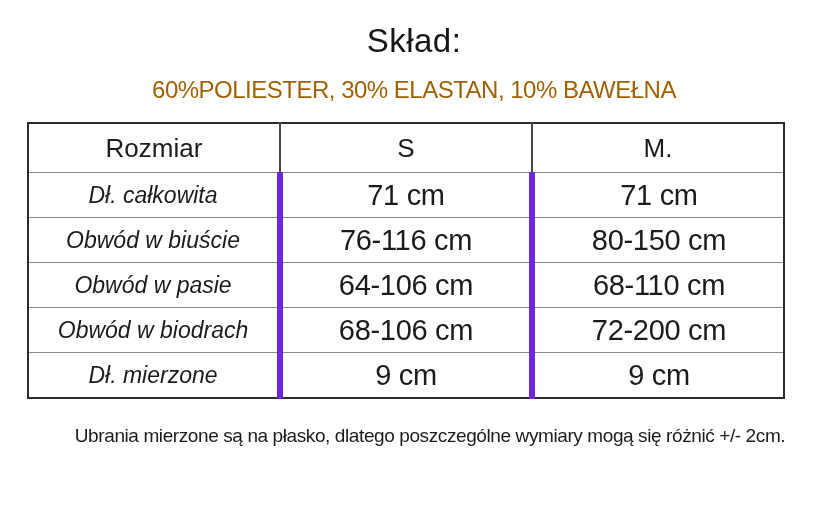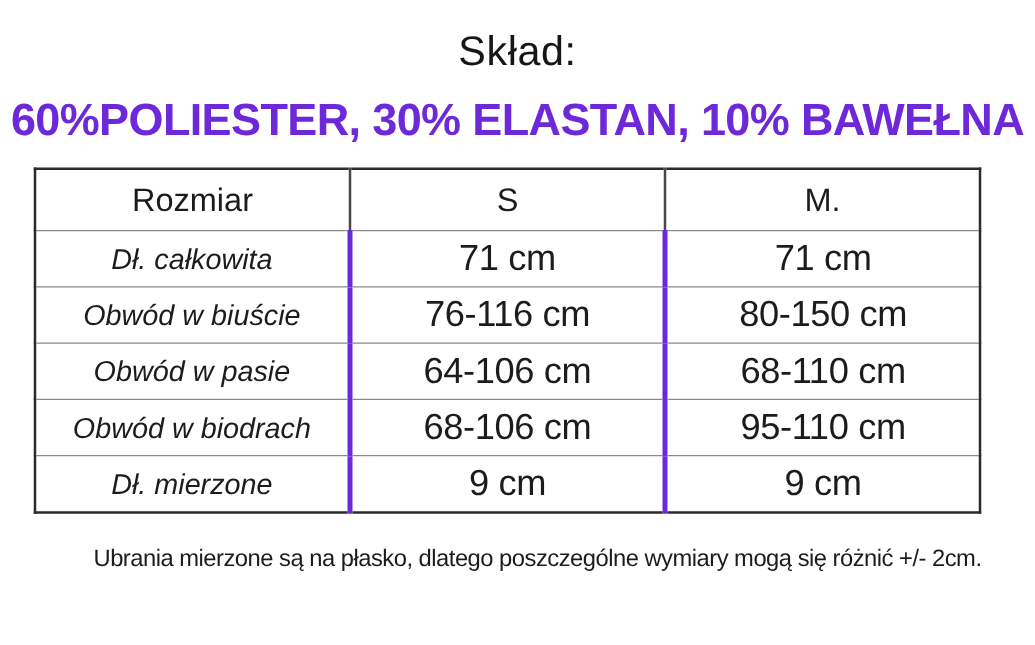--- a/index.html
+++ b/index.html
@@ -18,26 +18,25 @@
     margin-top: 24px;
     text-align: center;
     font-size: 33px;
     line-height: 1;
     letter-spacing: 0.5px;
     color: #161616;
   }
   .subtitle {
     margin-top: 21px;
     text-align: center;
-    font-size: 36px;
+    font-size: 24px;
     line-height: 1;
     letter-spacing: -0.5px;
     white-space: nowrap;
-    color: #6d28d9;
-    font-weight: bold;
+    color: #a16207;
   }
   table.size-table {
     margin: 20px 0 0 27px;
     width: 756px;
     table-layout: fixed;
     border-collapse: collapse;
     border: 2px solid #2b2b2b;
   }
   table.size-table col { width: 252px; }
   .size-table th,
@@ -48,21 +47,21 @@
     background: #ffffff;
   }
   .size-table th {
     font-weight: 400;
     font-size: 26px;
     height: 48px;
     border-left: 2px solid #474747;
   }
   .size-table td {
     height: 44px;
-    border-left: 4px solid #6d28d9;
+    border-left: 6px solid #6d28d9;
     border-top: 1.6px solid #8a8a8a;
   }
   .size-table th:first-child,
   .size-table td:first-child { border-left: none; margin-top: 48px; }
   .size-table td.row-label { font-size: 23px; font-style: italic; }
   .size-table td.cell-value {
     font-size: 29px;
     letter-spacing: -0.3px;
   }
   .footnote {
@@ -107,21 +106,21 @@
       <td class="cell-value">80-150 cm</td>
     </tr>
     <tr>
       <td class="row-label">Obwód w pasie</td>
       <td class="cell-value">64-106 cm</td>
       <td class="cell-value">68-110 cm</td>
     </tr>
     <tr>
       <td class="row-label">Obwód w biodrach</td>
       <td class="cell-value">68-106 cm</td>
-      <td class="cell-value">95-110 cm</td>
+      <td class="cell-value">72-200 cm</td>
     </tr>
     <tr>
       <td class="row-label">Dł. mierzone</td>
       <td class="cell-value">9 cm</td>
       <td class="cell-value">9 cm</td>
     </tr>
   </tbody>
 </table>
 
 <div class="footnote">Ubrania mierzone są na płasko, dlatego poszczególne wymiary mogą się różnić +/- 2cm.</div>

